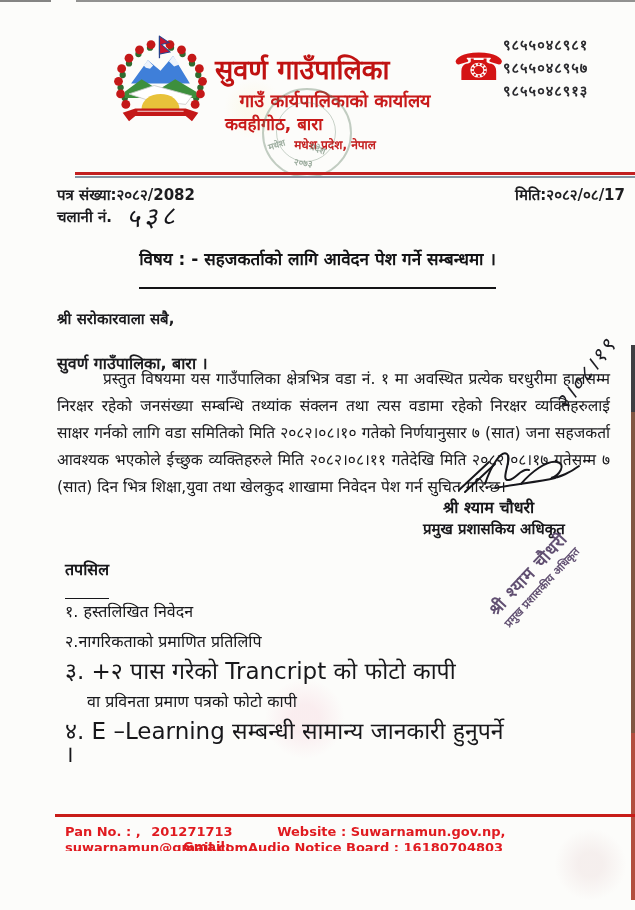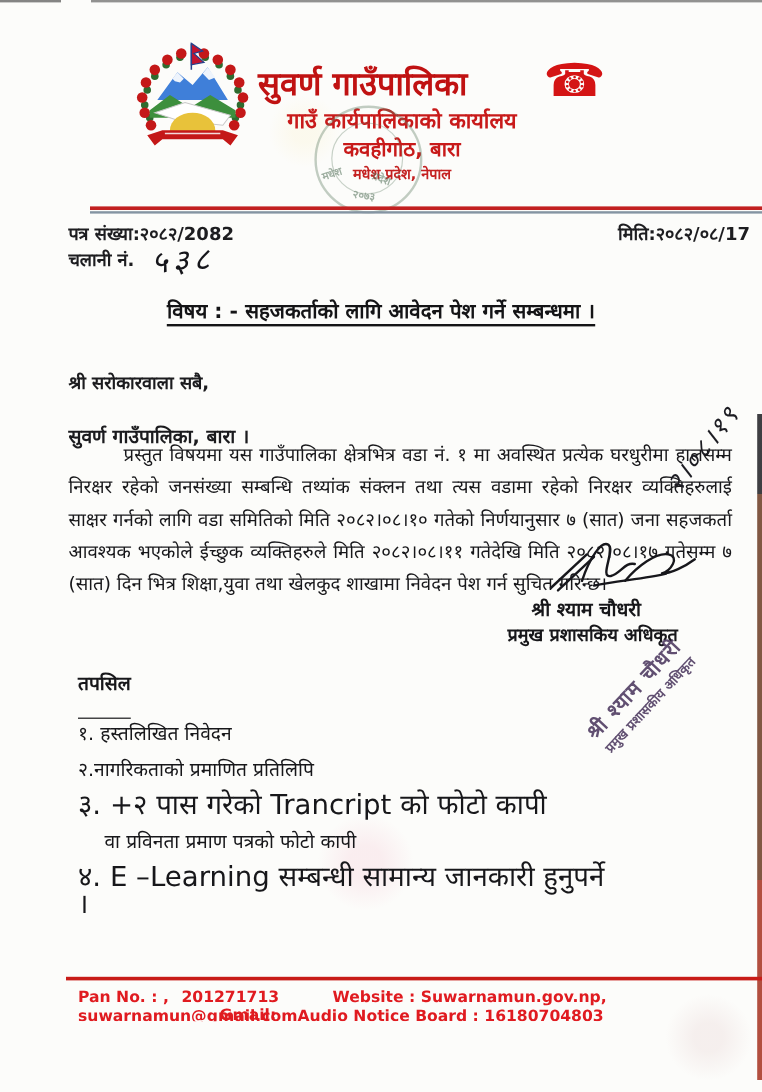--- a/index.html
+++ b/index.html
@@ -12,42 +12,42 @@
       radial-gradient(circle at 93% 95%, rgba(225,200,200,.25) 0 12px, rgba(225,200,200,0) 36px);
   }
   .abs{position:absolute;}
   .dev{font-family:"DejaVu Sans","Liberation Sans",sans-serif;}
   
   .top-edge{left:0;top:0;width:635px;height:2px;background:linear-gradient(90deg,#222 0 8%,transparent 8% 12%,#3a3a3a 12% 100%);opacity:.55;}
   .right-edge{right:0;top:345px;width:4px;height:555px;background:linear-gradient(180deg,#1d1d22 0 12%,#6b3a22 12% 70%,#a5301e 70% 100%);opacity:.85;}
   
   .muni-title{left:215px;top:50px;width:240px;font-size:27px;font-weight:bold;color:#c01212;}
   .office-line{left:195px;top:88px;width:280px;text-align:center;font-size:18px;font-weight:bold;color:#c81a1a;}
-  .addr-line{left:225px;top:112px;width:220px;text-align:center;font-size:17px;font-weight:bold;color:#c81a1a;}
+  .addr-line{left:225px;top:112px;width:220px;font-size:17px;font-weight:bold;color:#c81a1a;}
   .prov-line{left:245px;top:136px;width:180px;text-align:center;font-size:12px;font-weight:bold;color:#c42020;}
   .phone-icon{left:455px;top:48px;font-size:38px;color:#d41414;line-height:1;transform:scaleX(1.1);}
   .phones{right:12px;top:34px;width:120px;text-align:left;font-size:14.5px;font-weight:600;color:#2a2a2e;line-height:23px;letter-spacing:1px;}
   
   .hstamp{left:262px;top:88px;width:86px;height:86px;border:2px solid rgba(95,125,100,.5);border-radius:50%;opacity:.75;}
   .hstamp .inner{position:absolute;left:12px;top:12px;width:58px;height:58px;border:1px solid rgba(95,125,100,.45);border-radius:50%;}
   .hstamp span{position:absolute;color:#5f7a64;font-size:9px;font-weight:bold;opacity:.8;white-space:nowrap;}
   .hs-a{left:4px;top:48px;transform:rotate(-18deg);}
   .hs-b{left:46px;top:52px;transform:rotate(20deg);}
   .hs-c{left:30px;top:66px;transform:rotate(8deg);font-size:10px;}
   
   .rule-red{left:75px;top:172px;width:560px;height:3px;background:#c22020;}
   .rule-gray{left:75px;top:176px;width:560px;height:2px;background:#8494a2;}
   
   .letter-no{left:57px;top:184px;font-size:15px;font-weight:600;color:#1d1d20;}
   .date{right:10px;top:184px;font-size:15px;font-weight:600;color:#1d1d20;}
   .chalani{left:57px;top:206px;font-size:15px;font-weight:600;color:#1d1d20;}
   .chalani-hw{left:126px;top:198px;font-size:26px;font-style:italic;color:#15151a;transform:rotate(-4deg);letter-spacing:4px;}
   
   .subject{left:0;top:247px;width:635px;text-align:center;font-size:17px;font-weight:bold;color:#141416;}
-  .subject span{border-bottom:2px solid #141416;padding-bottom:0;}
+  .subject span{border-bottom:2px solid #141416;padding-bottom:18px;}
   
   .rcp1{left:57px;top:308px;font-size:15px;font-weight:700;color:#1b1b1e;}
   .rcp2{left:57px;top:352px;font-size:16px;font-weight:700;color:#1b1b1e;}
   
   .body-par{left:57px;top:366px;width:553px;font-size:15.5px;font-weight:500;color:#17171a;
     line-height:27px;text-align:justify;text-indent:46px;margin:0;}
   
   .sig-svg{left:455px;top:432px;}
   .hw-date{left:548px;top:398px;font-size:21px;font-style:italic;color:#1c1c22;transform:rotate(-52deg);transform-origin:left top;letter-spacing:2px;}
   .sig-name{left:443px;top:496px;font-size:16px;font-weight:600;color:#17171a;}
@@ -139,20 +139,25 @@
   <div class="abs prov-line dev">मधेश प्रदेश, नेपाल</div>
 
   <div class="abs hstamp">
     <div class="inner"></div>
     <span class="hs-a">मधेश</span>
     <span class="hs-b">प्रदेश</span>
     <span class="hs-c">२०७३</span>
   </div>
 
   <div class="abs phone-icon">☎</div>
+  <div class="abs phones">
+    <div>९८५५०४८९८१</div>
+    <div>९८५५०४८९५७</div>
+    <div>९८५५०४८९१३</div>
+  </div>
 
   <div class="abs rule-red"></div>
   <div class="abs rule-gray"></div>
 
   <div class="abs letter-no dev">पत्र संख्या:२०८२/2082</div>
   <div class="abs date dev">मिति:२०८२/०८/17</div>
   <div class="abs chalani dev">चलानी नं.</div>
   <div class="abs chalani-hw dev">५३८</div>
 
   <div class="abs subject">

